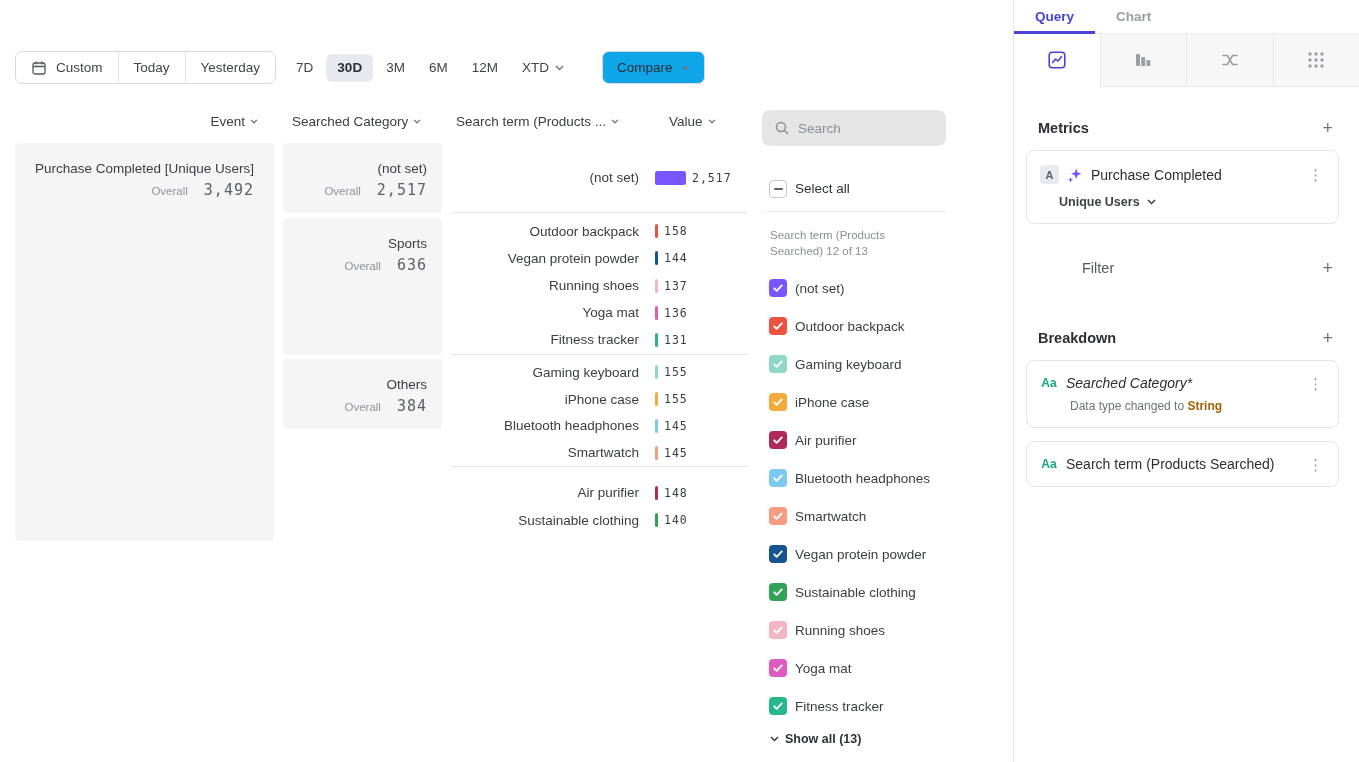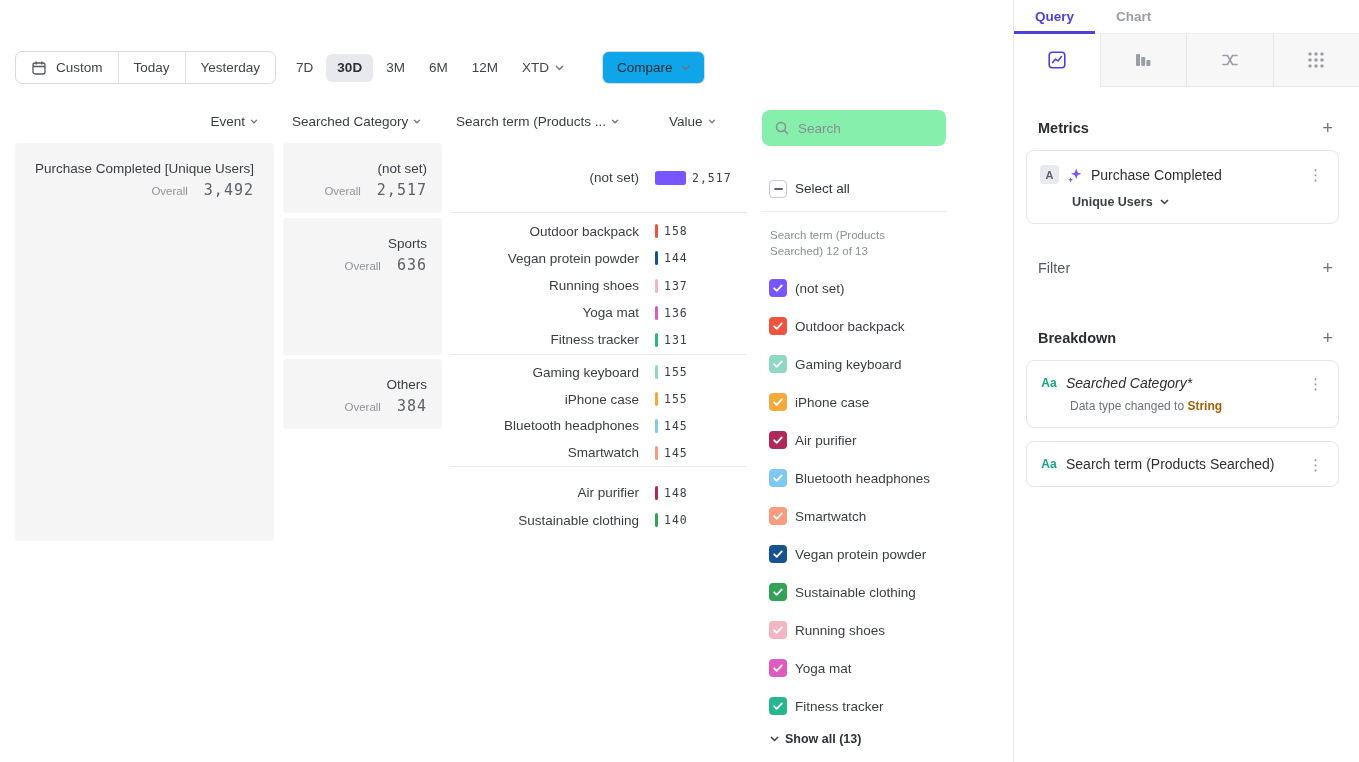--- a/index.html
+++ b/index.html
@@ -42,21 +42,21 @@
   .tgroup{display:flex;flex-direction:column;justify-content:center;}
   .tgroup.sep{border-bottom:1px solid #e8e8eb;}
   .hA{height:70px;}.hB{height:137px;}.hC{height:108px;}
   .trow{height:27.5px;display:flex;align-items:center;}
   .tlabel{width:188px;text-align:right;font-size:13.5px;color:#3a3d42;white-space:nowrap;}
   .tbar{height:14px;border-radius:2.5px;margin-left:16px;flex:none;background:#ccc;}
   .tval{margin-left:6px;font-family:"DejaVu Sans Mono",monospace;font-size:11.5px;letter-spacing:1px;color:#3a3d42;white-space:nowrap;}
 
   
   .fpanel{position:absolute;left:762px;top:0;width:250px;height:762px;background:#fff;}
-  .fsearch{position:absolute;left:0;top:110px;width:184px;height:36px;background:#86efac;border-radius:8px;display:flex;align-items:center;padding:0 12px;gap:8px;}
+  .fsearch{position:absolute;left:0;top:110px;width:184px;height:36px;background:#e5e5e5;border-radius:8px;display:flex;align-items:center;padding:0 12px;gap:8px;}
   .fsearch input{border:none;background:transparent;outline:none;font-size:13.5px;color:#3a3d42;width:100%;}
   .fsearch input::placeholder{color:#8a8e95;}
   .select-all{position:absolute;left:0;top:166px;width:184px;height:46px;display:flex;align-items:center;gap:8px;border-bottom:1px solid #ececef;padding-left:7px;}
   .sa-label{font-size:13.5px;color:#2f3238;}
   .cb-ind{width:18px;height:18px;border:1.5px solid #c6c9cf;border-radius:4px;display:flex;align-items:center;justify-content:center;background:#fff;flex:none;}
   .cb-ind::after{content:"";width:9px;height:2px;background:#5f6368;border-radius:1px;}
   .flist-label{position:absolute;left:8px;top:227px;width:170px;font-size:11.5px;line-height:16px;color:#8a8e95;}
   .flist{position:absolute;left:0;top:269px;}
   .fitem{height:38px;display:flex;align-items:center;gap:8px;padding-left:7px;}
   .cbox{width:18px;height:18px;border-radius:4px;display:flex;align-items:center;justify-content:center;flex:none;}
@@ -69,29 +69,29 @@
   .qtab{padding:0 21px;display:flex;align-items:center;font-size:13.5px;font-weight:bold;color:#9a9ea6;position:relative;}
   .qtab.active{color:#4b43d8;}
   .qtab.active::after{content:"";position:absolute;left:0;right:0;bottom:-1px;height:3px;background:#4b43d8;}
   .icon-tabs{height:53px;display:flex;}
   .itab{flex:1;display:flex;align-items:center;justify-content:center;background:#f7f7f8;border-bottom:1px solid #e7e8ea;border-left:1px solid #e7e8ea;}
   .itab:first-child{border-left:none;}
   .itab.active{background:#fff;border-bottom-color:transparent;}
   .qcontent{padding:32px 12px 0;}
   .qhead{display:flex;align-items:center;justify-content:space-between;padding:0 12px;height:18px;}
   .qtitle{font-size:14.5px;font-weight:bold;color:#2c2e33;}
-  .qtitle.muted{color:#55585f;font-weight:normal;}
+  .qtitle.muted{color:#55585f;font-weight:normal;margin-left:44px;}
   .plus{font-size:18px;color:#6e737b;line-height:1;padding:0 2px;}
   .qcard{border:1px solid #e4e5e9;border-radius:8px;margin:13px 8px 0 0;padding:14px 13px;}
   .qrow{display:flex;align-items:center;gap:8px;}
   .badge-a{width:19px;height:19px;background:#e9eaee;border-radius:4px;font-size:11px;font-weight:bold;color:#5f6368;display:flex;align-items:center;justify-content:center;flex:none;}
   .qname{font-size:14px;color:#2c2e33;flex:1;white-space:nowrap;overflow:hidden;text-overflow:ellipsis;}
   .qname.italic{font-style:italic;}
   .kebab{color:#90939a;font-size:15px;line-height:1;padding:0 2px;}
-  .qsub{margin:11px 0 0 32px;display:flex;align-items:center;gap:7px;font-size:12.5px;font-weight:bold;color:#3c3f45;}
+  .qsub{margin:11px 0 0 19px;display:flex;align-items:center;gap:7px;font-size:12.5px;font-weight:bold;color:#3c3f45;}
   .aa{width:18px;text-align:center;font-size:12px;font-weight:bold;color:#11a683;flex:none;}
   .qnote{margin:8px 0 0 30px;font-size:12px;color:#6e737b;}
   .qnote b{color:#a16207;}
   .mt-filter{margin-top:35px;}
   .mt-breakdown{margin-top:52px;}
   .sparkle{flex:none;display:flex;}
   .icon{display:flex;align-items:center;}
 </style>
 </head>
 <body>

